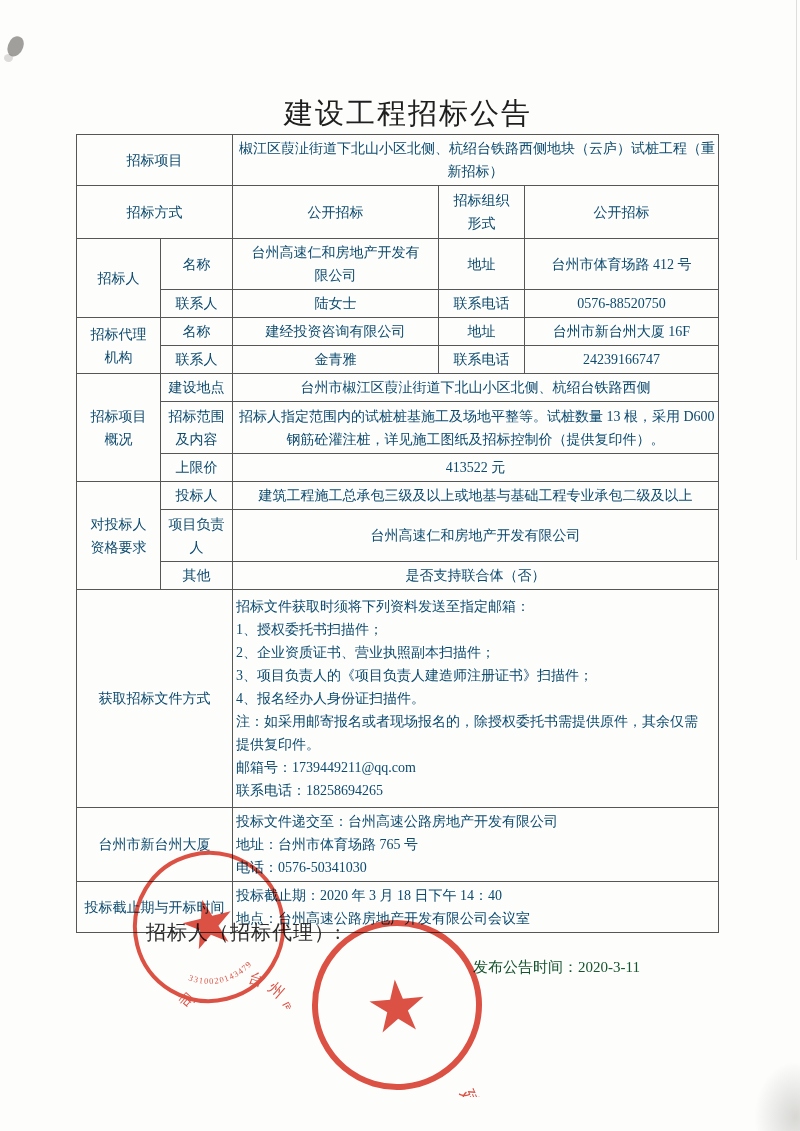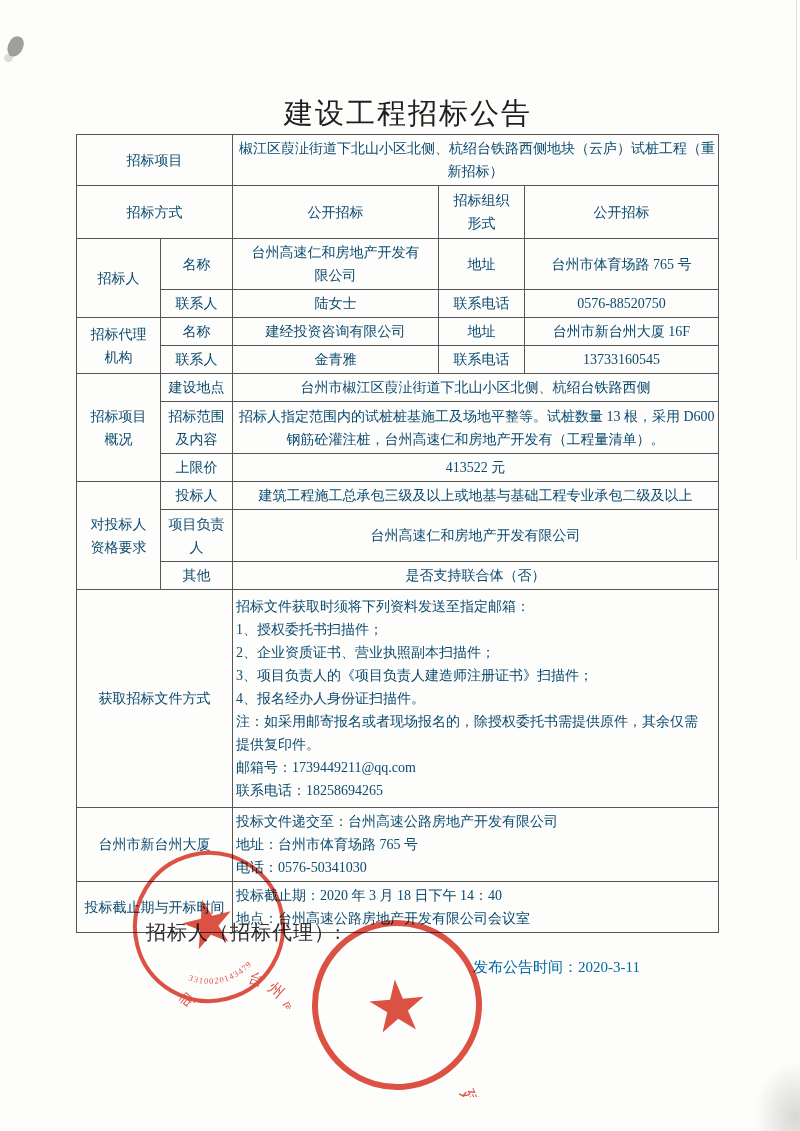--- a/index.html
+++ b/index.html
@@ -26,21 +26,21 @@
   }
   .doc-table .lines div{ white-space:nowrap; }
   td.left-cell{ text-align:left; padding-left:3px; }
   td.top-cell{ vertical-align:top; padding-top:5px; }
   .sig-line{
     position:absolute; left:138px; top:919px;
     font-size:20px; letter-spacing:1px; color:#2c2c2c;padding-left:8px;
   }
   .publish-line{
     position:absolute; left:473px; top:958px;
-    font-size:15px; color:#0369a1;
+    font-size:15px; color:#14532d;
   }
   .stamp{
     position:absolute; mix-blend-mode:multiply; opacity:.88;
   }
   .stamp text{ font-family:"Liberation Serif","DejaVu Serif",serif; }
   .artifact-a{
     position:absolute; left:8px; top:36px; width:15px; height:21px;
     background:#54524b; opacity:.55; border-radius:55% 45% 60% 50%;
     transform:rotate(18deg);
   }
@@ -98,21 +98,21 @@
     </tr>
 
     <tr style="height:48px">
       <td rowspan="2">招标人</td>
       <td>名称</td>
       <td class="lines">
         <div>台州高速仁和房地产开发有</div>
         <div>限公司</div>
       </td>
       <td>地址</td>
-      <td>台州市体育场路 765 号</td>
+      <td>台州市体育场路 412 号</td>
     </tr>
     <tr style="height:27px">
       <td>联系人</td>
       <td>陆女士</td>
       <td>联系电话</td>
       <td>0576-88520750</td>
     </tr>
 
     <tr style="height:28px">
       <td rowspan="2" class="lines">
@@ -121,39 +121,39 @@
       </td>
       <td>名称</td>
       <td>建经投资咨询有限公司</td>
       <td>地址</td>
       <td>台州市新台州大厦 16F</td>
     </tr>
     <tr style="height:28px">
       <td>联系人</td>
       <td>金青雅</td>
       <td>联系电话</td>
-      <td>13733160545</td>
+      <td>24239166747</td>
     </tr>
 
     <tr style="height:27px">
       <td rowspan="3" class="lines">
         <div>招标项目</div>
         <div>概况</div>
       </td>
       <td>建设地点</td>
       <td colspan="3">台州市椒江区葭沚街道下北山小区北侧、杭绍台铁路西侧</td>
     </tr>
     <tr style="height:52px">
       <td class="lines">
         <div>招标范围</div>
         <div>及内容</div>
       </td>
       <td colspan="3" class="lines">
         <div>招标人指定范围内的试桩桩基施工及场地平整等。试桩数量 13 根，采用 D600</div>
-        <div>钢筋砼灌注桩，台州高速仁和房地产开发有（工程量清单）。</div>
+        <div>钢筋砼灌注桩，详见施工图纸及招标控制价（提供复印件）。</div>
       </td>
     </tr>
     <tr style="height:24px">
       <td>上限价</td>
       <td colspan="3">413522 元</td>
     </tr>
 
     <tr style="height:25px">
       <td rowspan="3" class="lines">
         <div>对投标人</div>

